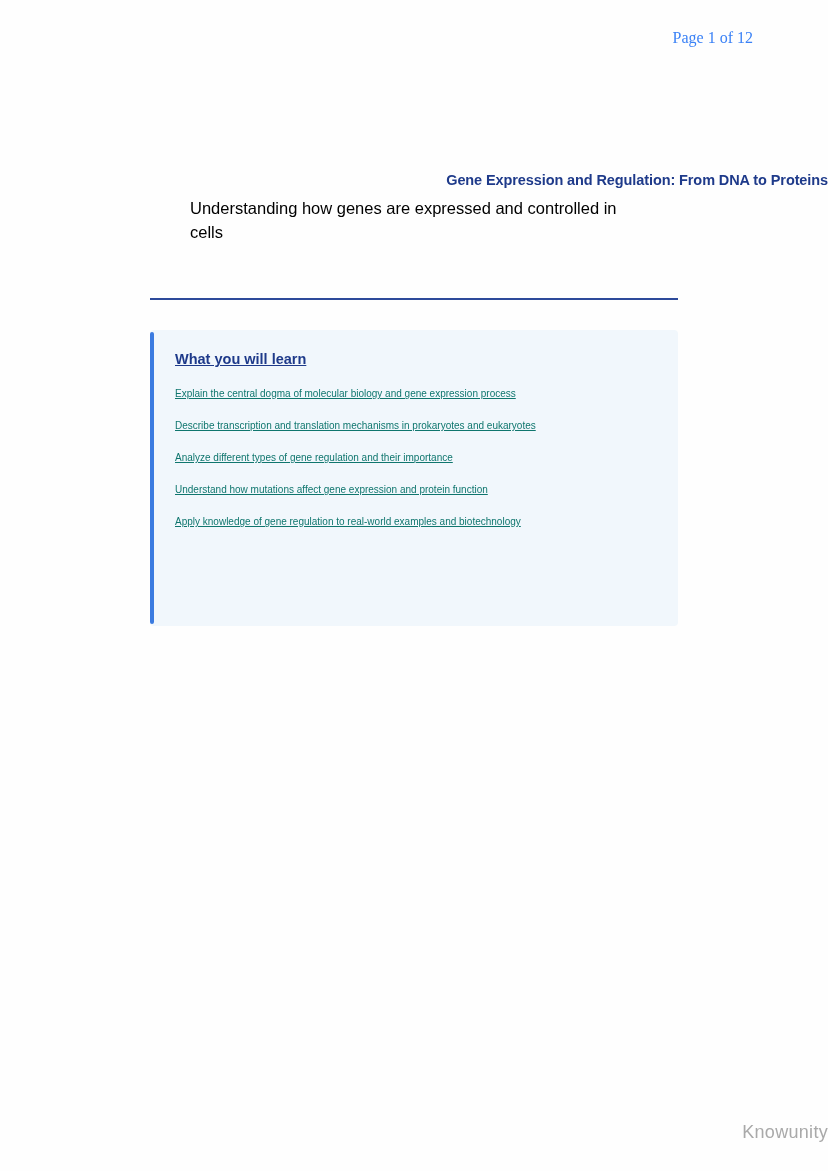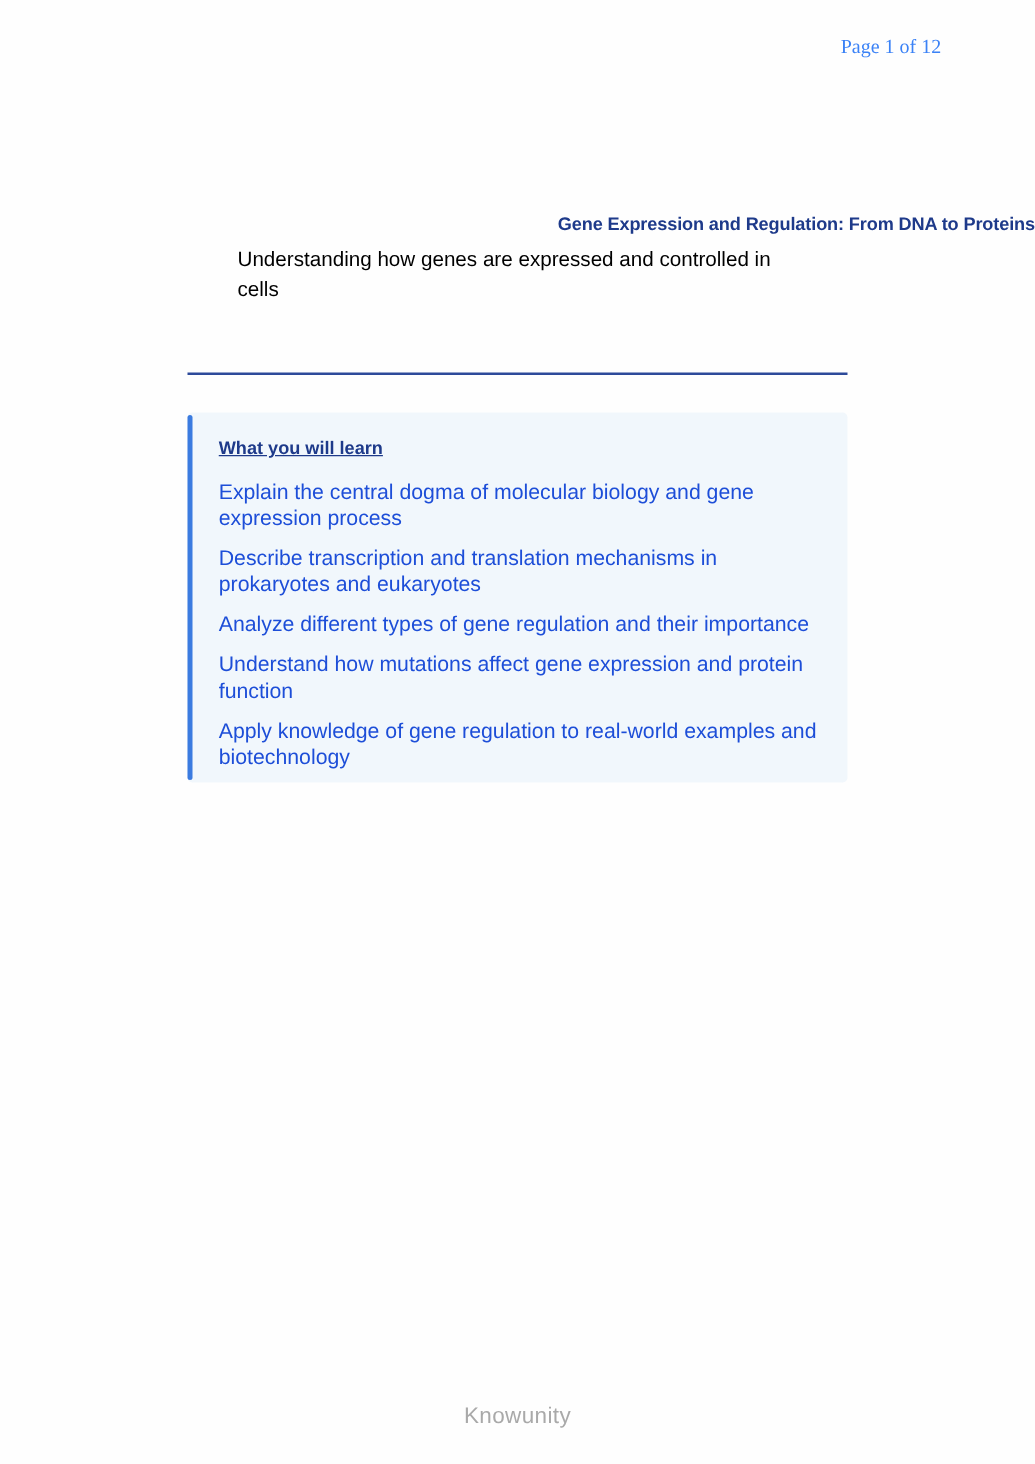--- a/index.html
+++ b/index.html
@@ -81,31 +81,32 @@
     .learn-list {
       position: absolute;
       top: 53px;
       left: 25px;
       width: 480px;
       margin: 0;
       padding: 0;
       list-style: none;
     }
     .learn-list li {
-      font-size: 17px;
+      font-size: 10px;
       line-height: 21px;
-      color: #1d4ed8;
+      color: #0f766e;
       margin-bottom: 11px;
+      text-decoration: underline;
     }
     .footer-brand {
       position: absolute;
       top: 1122px;
       left: 0;
       width: 828px;
-      text-align: center;
+      text-align: right;
       font-size: 18px;
       color: #a9a9a9;
       letter-spacing: 0.3px;
     }
   </style>
 </head>
 <body>
 
 <div class="page-number">Page 1 of 12</div>
 

